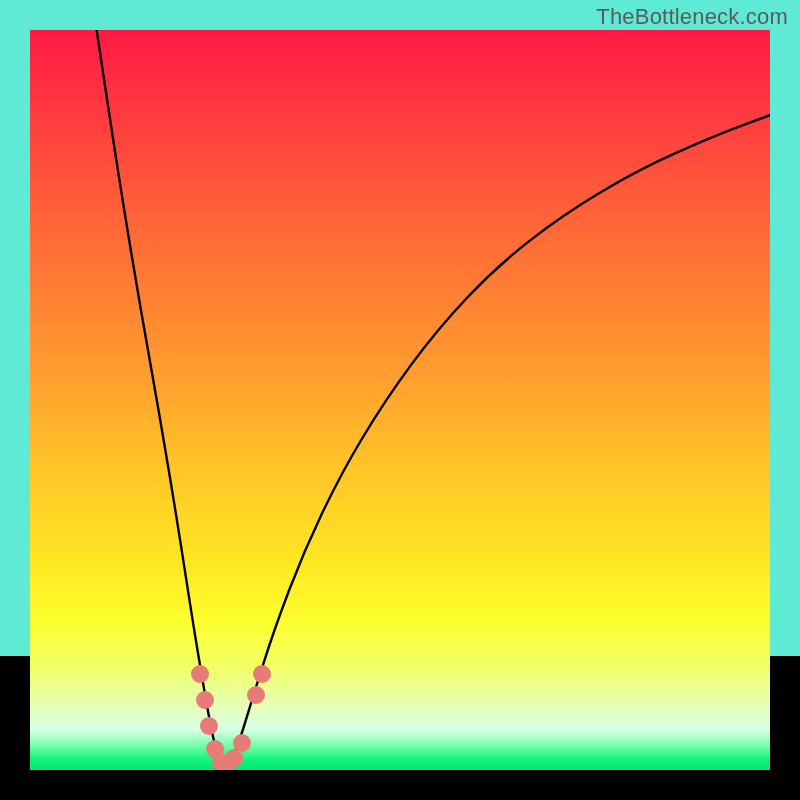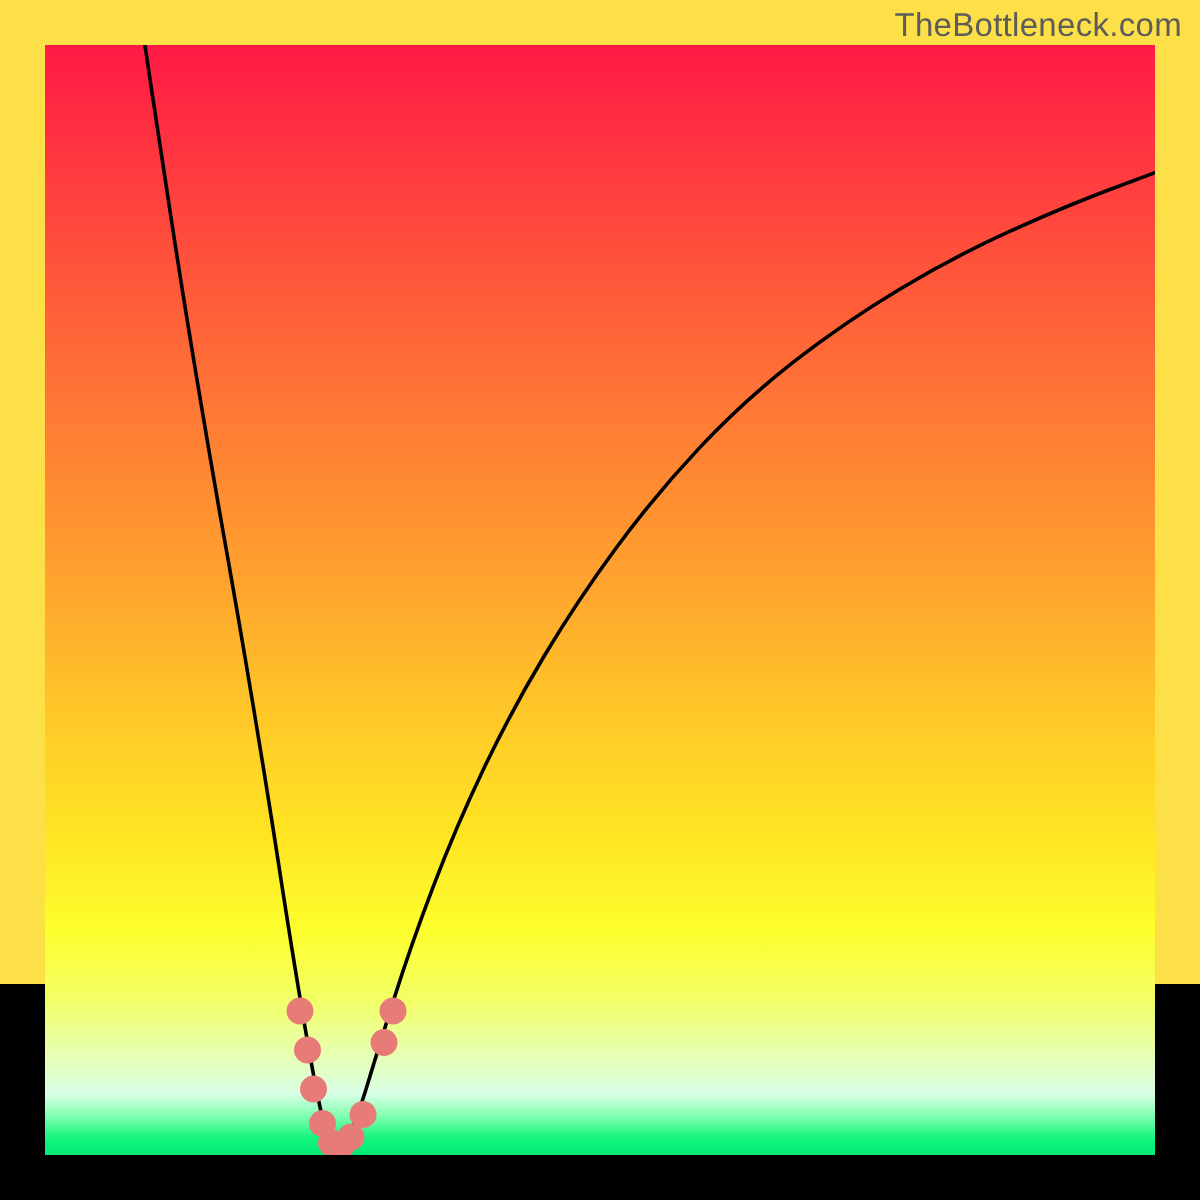--- a/index.html
+++ b/index.html
@@ -8,21 +8,21 @@
     width: 800px;
     height: 800px;
     overflow: hidden;
     background: #000;
     font-family: Arial, Helvetica, sans-serif;
   }
   .frame {
     position: absolute;
     left: 0; top: 0;
     width: 800px; height: 656px;
-    background: #fde047;
+    background: #5eead4;
   }
   .plot {
     position: absolute;
     left: 30px;
     top: 30px;
     width: 740px;
     height: 740px;
     overflow: hidden;
   }
   .bg {

